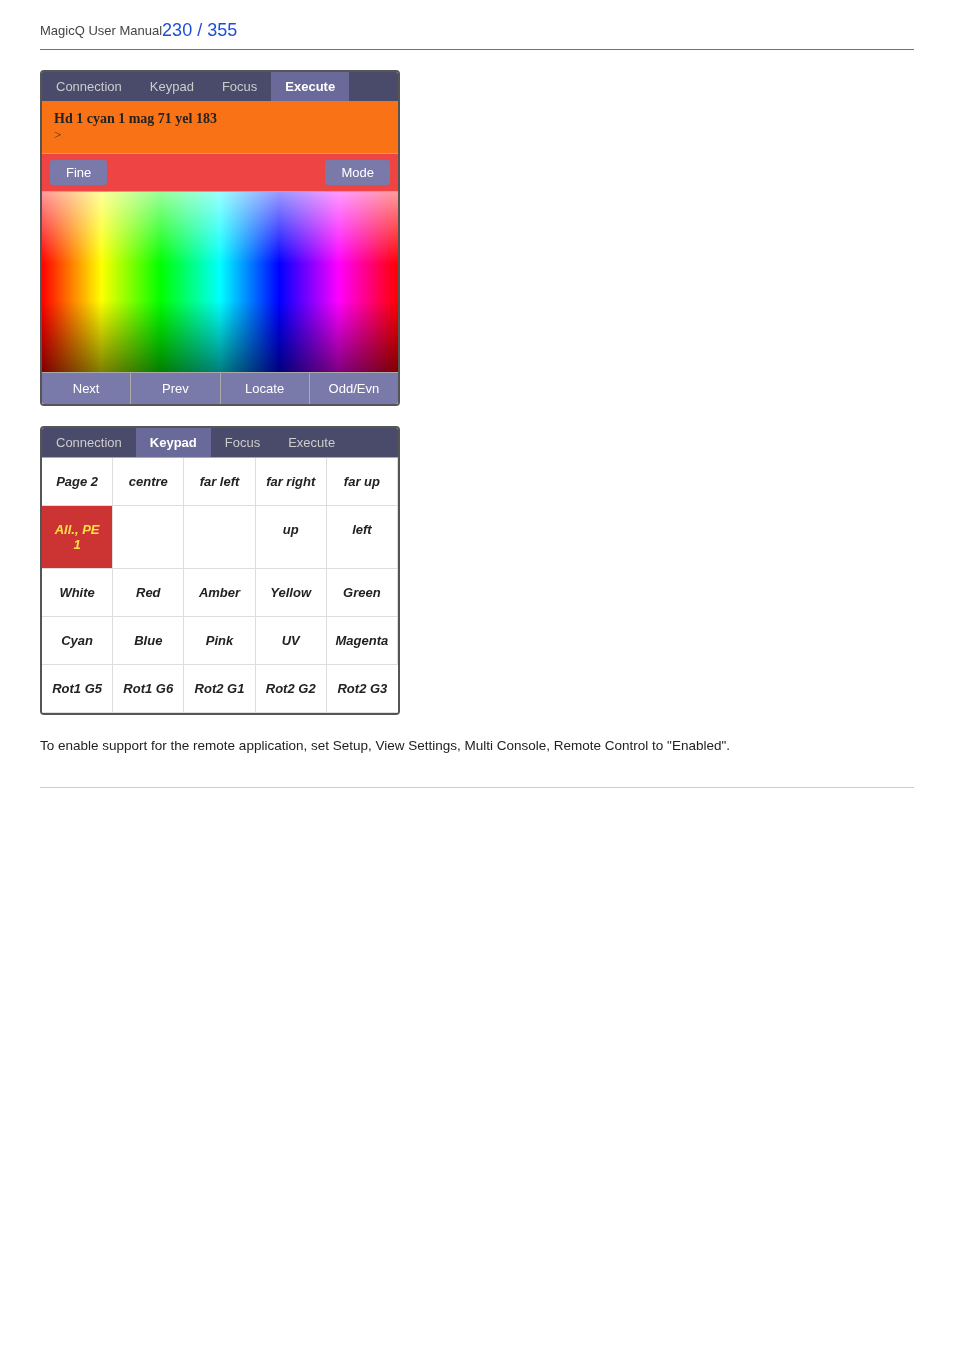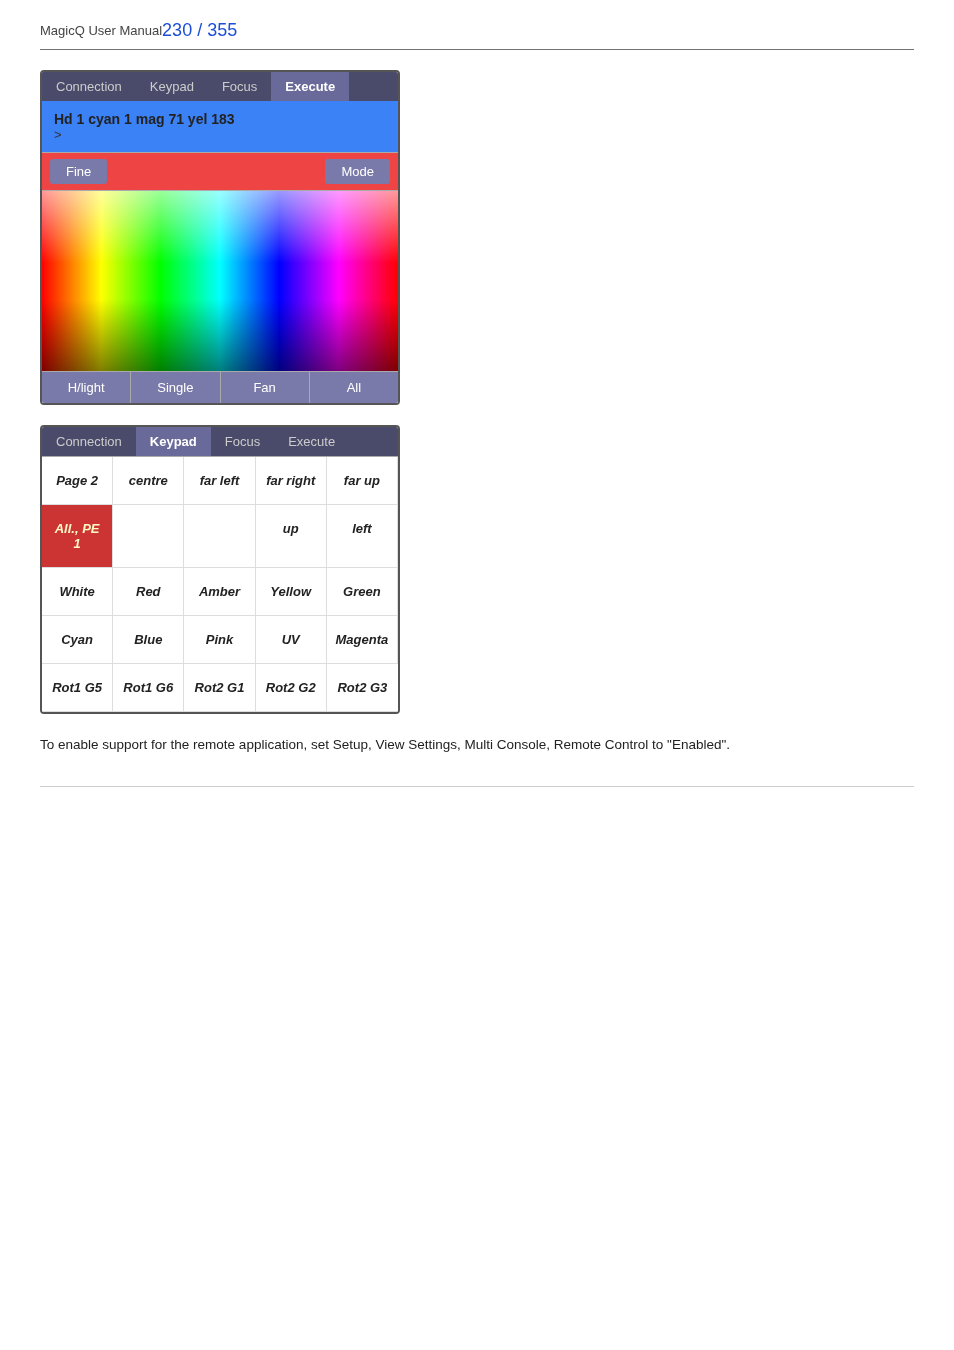--- a/index.html
+++ b/index.html
@@ -55,24 +55,25 @@
     }
 
     .tab-item.active {
       background: #6a6a9a;
       color: #fff;
       font-weight: bold;
     }
 
     
     .display-area {
-      background: #3b82f6;
+      background: #f97316;
       padding: 10px 12px;
       border-bottom: 1px solid #aaa;
       min-height: 50px;
+      font-family: Liberation Serif, serif;
     }
 
     .display-text {
       font-size: 14px;
       font-weight: bold;
       color: #222;
     }
 
     .display-prompt {
       font-size: 13px;
@@ -200,21 +201,21 @@
       background: #fff;
       font-style: italic;
     }
 
     .keypad-cell:last-child {
       border-right: none;
     }
 
     .keypad-cell.highlighted {
       background: #cc3333;
-      color: #fef9c3;
+      color: #fde047;
     }
 
     
     .content-text {
       margin-bottom: 12px;
       font-size: 13.5px;
       line-height: 1.6;
       color: #222;
     }
 
@@ -250,27 +251,27 @@
 
     <div class="fine-mode-row">
       <button class="btn-fine">Fine</button>
       <button class="btn-mode">Mode</button>
     </div>
 
     <div class="color-picker-area">
       <div class="color-picker-overlay"></div>
     </div>
 
-
-    <div class="nav-row2 nav-row">
-      <button class="nav-btn">H/light</button>
-      <button class="nav-btn">Single</button>
-      <button class="nav-btn">Fan</button>
-      <button class="nav-btn">All</button>
-    </div>
+    <div class="nav-row">
+      <button class="nav-btn">Next</button>
+      <button class="nav-btn">Prev</button>
+      <button class="nav-btn">Locate</button>
+      <button class="nav-btn">Odd/Evn</button>
+    </div>
+
   </div>
 
   <div class="keypad-container">
 
     <div class="keypad-tab-bar">
       <div class="keypad-tab">Connection</div>
       <div class="keypad-tab active">Keypad</div>
       <div class="keypad-tab">Focus</div>
       <div class="keypad-tab">Execute</div>
     </div>

